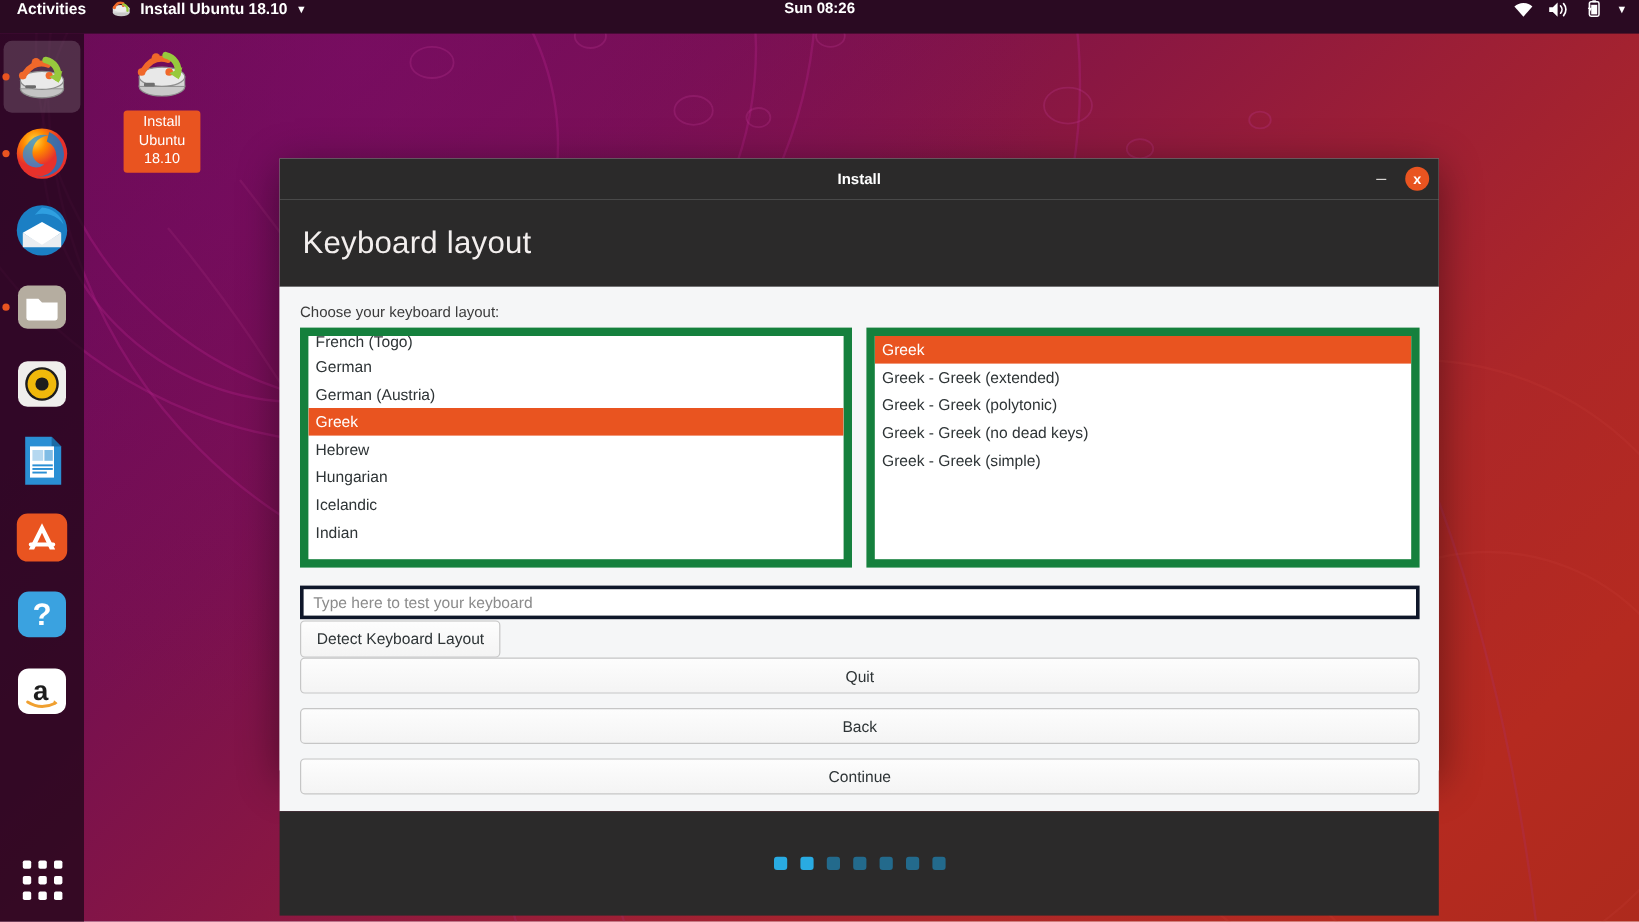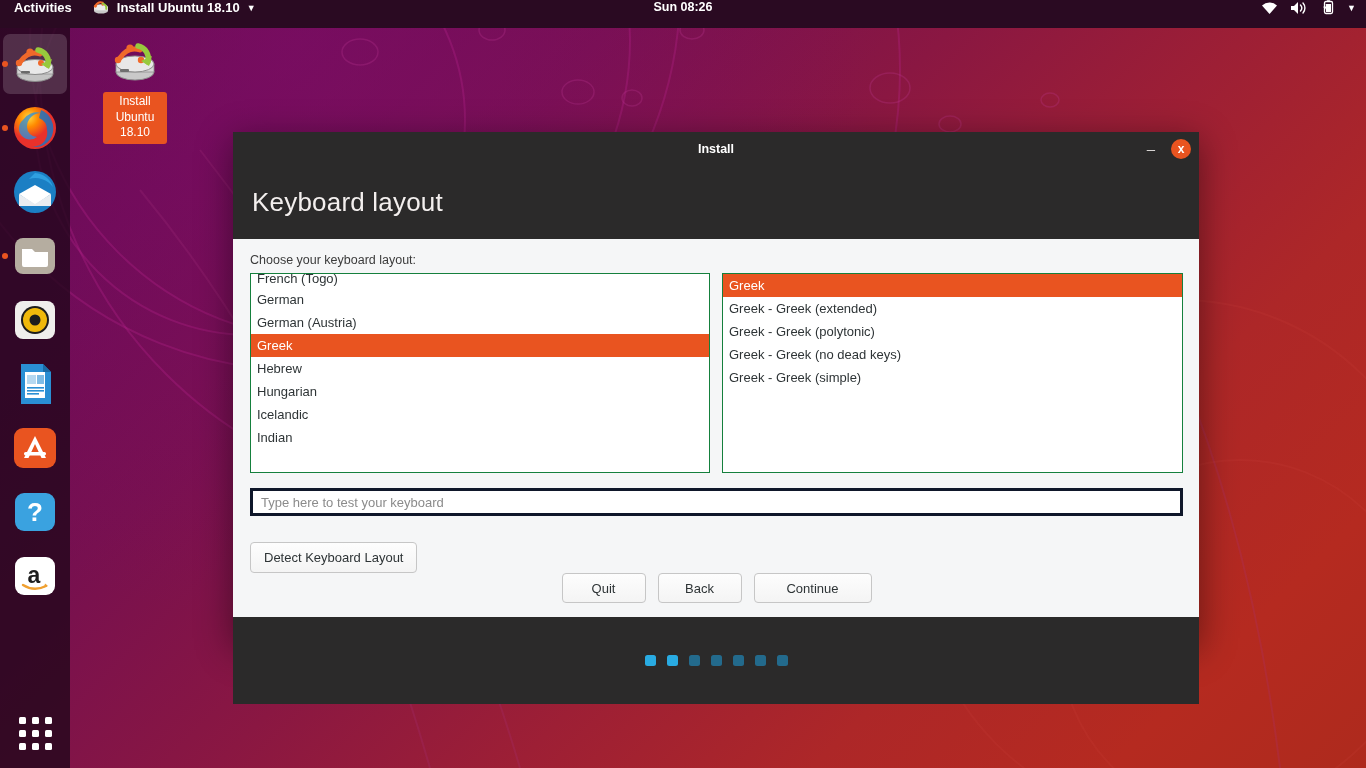--- a/index.html
+++ b/index.html
@@ -111,45 +111,45 @@
   #header-dark h1 {
     color: #f3efee; font-size: 26px; font-weight: 400; letter-spacing: 0.2px;
   }
   #content {
     background: #f5f6f7; flex: 1 1 auto; padding: 14px 16px 0 17px;
     display: flex; flex-direction: column;
   }
   .hint { font-size: 12.5px; color: #3b3b3b; margin-bottom: 6px; }
   .lists { display: flex; gap: 12px; height: 200px; }
   .listbox {
-    background: #ffffff; border: 1px solid #15803d; flex: 1 1 0;
+    background: #ffffff; border: 7px solid #15803d; flex: 1 1 0;
     overflow: hidden; position: relative;
   }
   .listbox.left { flex: 0 0 460px; }
   .listbox ul { list-style: none; }
   .listbox li {
     font-size: 13px; color: #2e3436; padding: 2px 0 2px 6px;
     height: 23px; line-height: 19px; white-space: nowrap;
   }
   .listbox li.partial-top { height: 14px; line-height: 9px; overflow: hidden; padding-top: 0; }
   .listbox li.selected { background: #e95420; color: #ffffff; }
   .test-input {
     margin-top: 15px; height: 28px; background: #ffffff;
     border: 3px solid #0f172a; font-size: 13px; color: #8b8b8b;
     padding: 0 8px; width: 100%; font-family: "Liberation Sans", sans-serif;
   }
   .test-input::placeholder { color: #8b8b8b; opacity: 1; }
   .detect-btn {
-    margin-top: 26px; align-self: flex-start;
+    margin-top: 1px; align-self: flex-start;
     background: linear-gradient(#fdfdfd, #f4f4f4); border: 1px solid #c6c6c6;
     border-radius: 4px; font-size: 13px; color: #2e3436;
     padding: 7px 13px; cursor: pointer; font-family: "Liberation Sans", sans-serif;
   }
   .nav-btns {
-    margin-top: auto; margin-bottom: 14px; display: flex; justify-content: center; gap: 12px;
+    margin-top: auto; margin-bottom: 14px; display: flex; justify-content: space-between; gap: 12px; flex-direction: column;
   }
   .nav-btn {
     background: linear-gradient(#fdfdfd, #f4f4f4); border: 1px solid #c6c6c6;
     border-radius: 4px; font-size: 13px; color: #2e3436;
     min-width: 84px; height: 30px; cursor: pointer;
     font-family: "Liberation Sans", sans-serif;
   }
   .nav-btn.wide { min-width: 118px; }
   #win-footer {
     background: #2b2a2a; height: 87px; flex: 0 0 87px;

